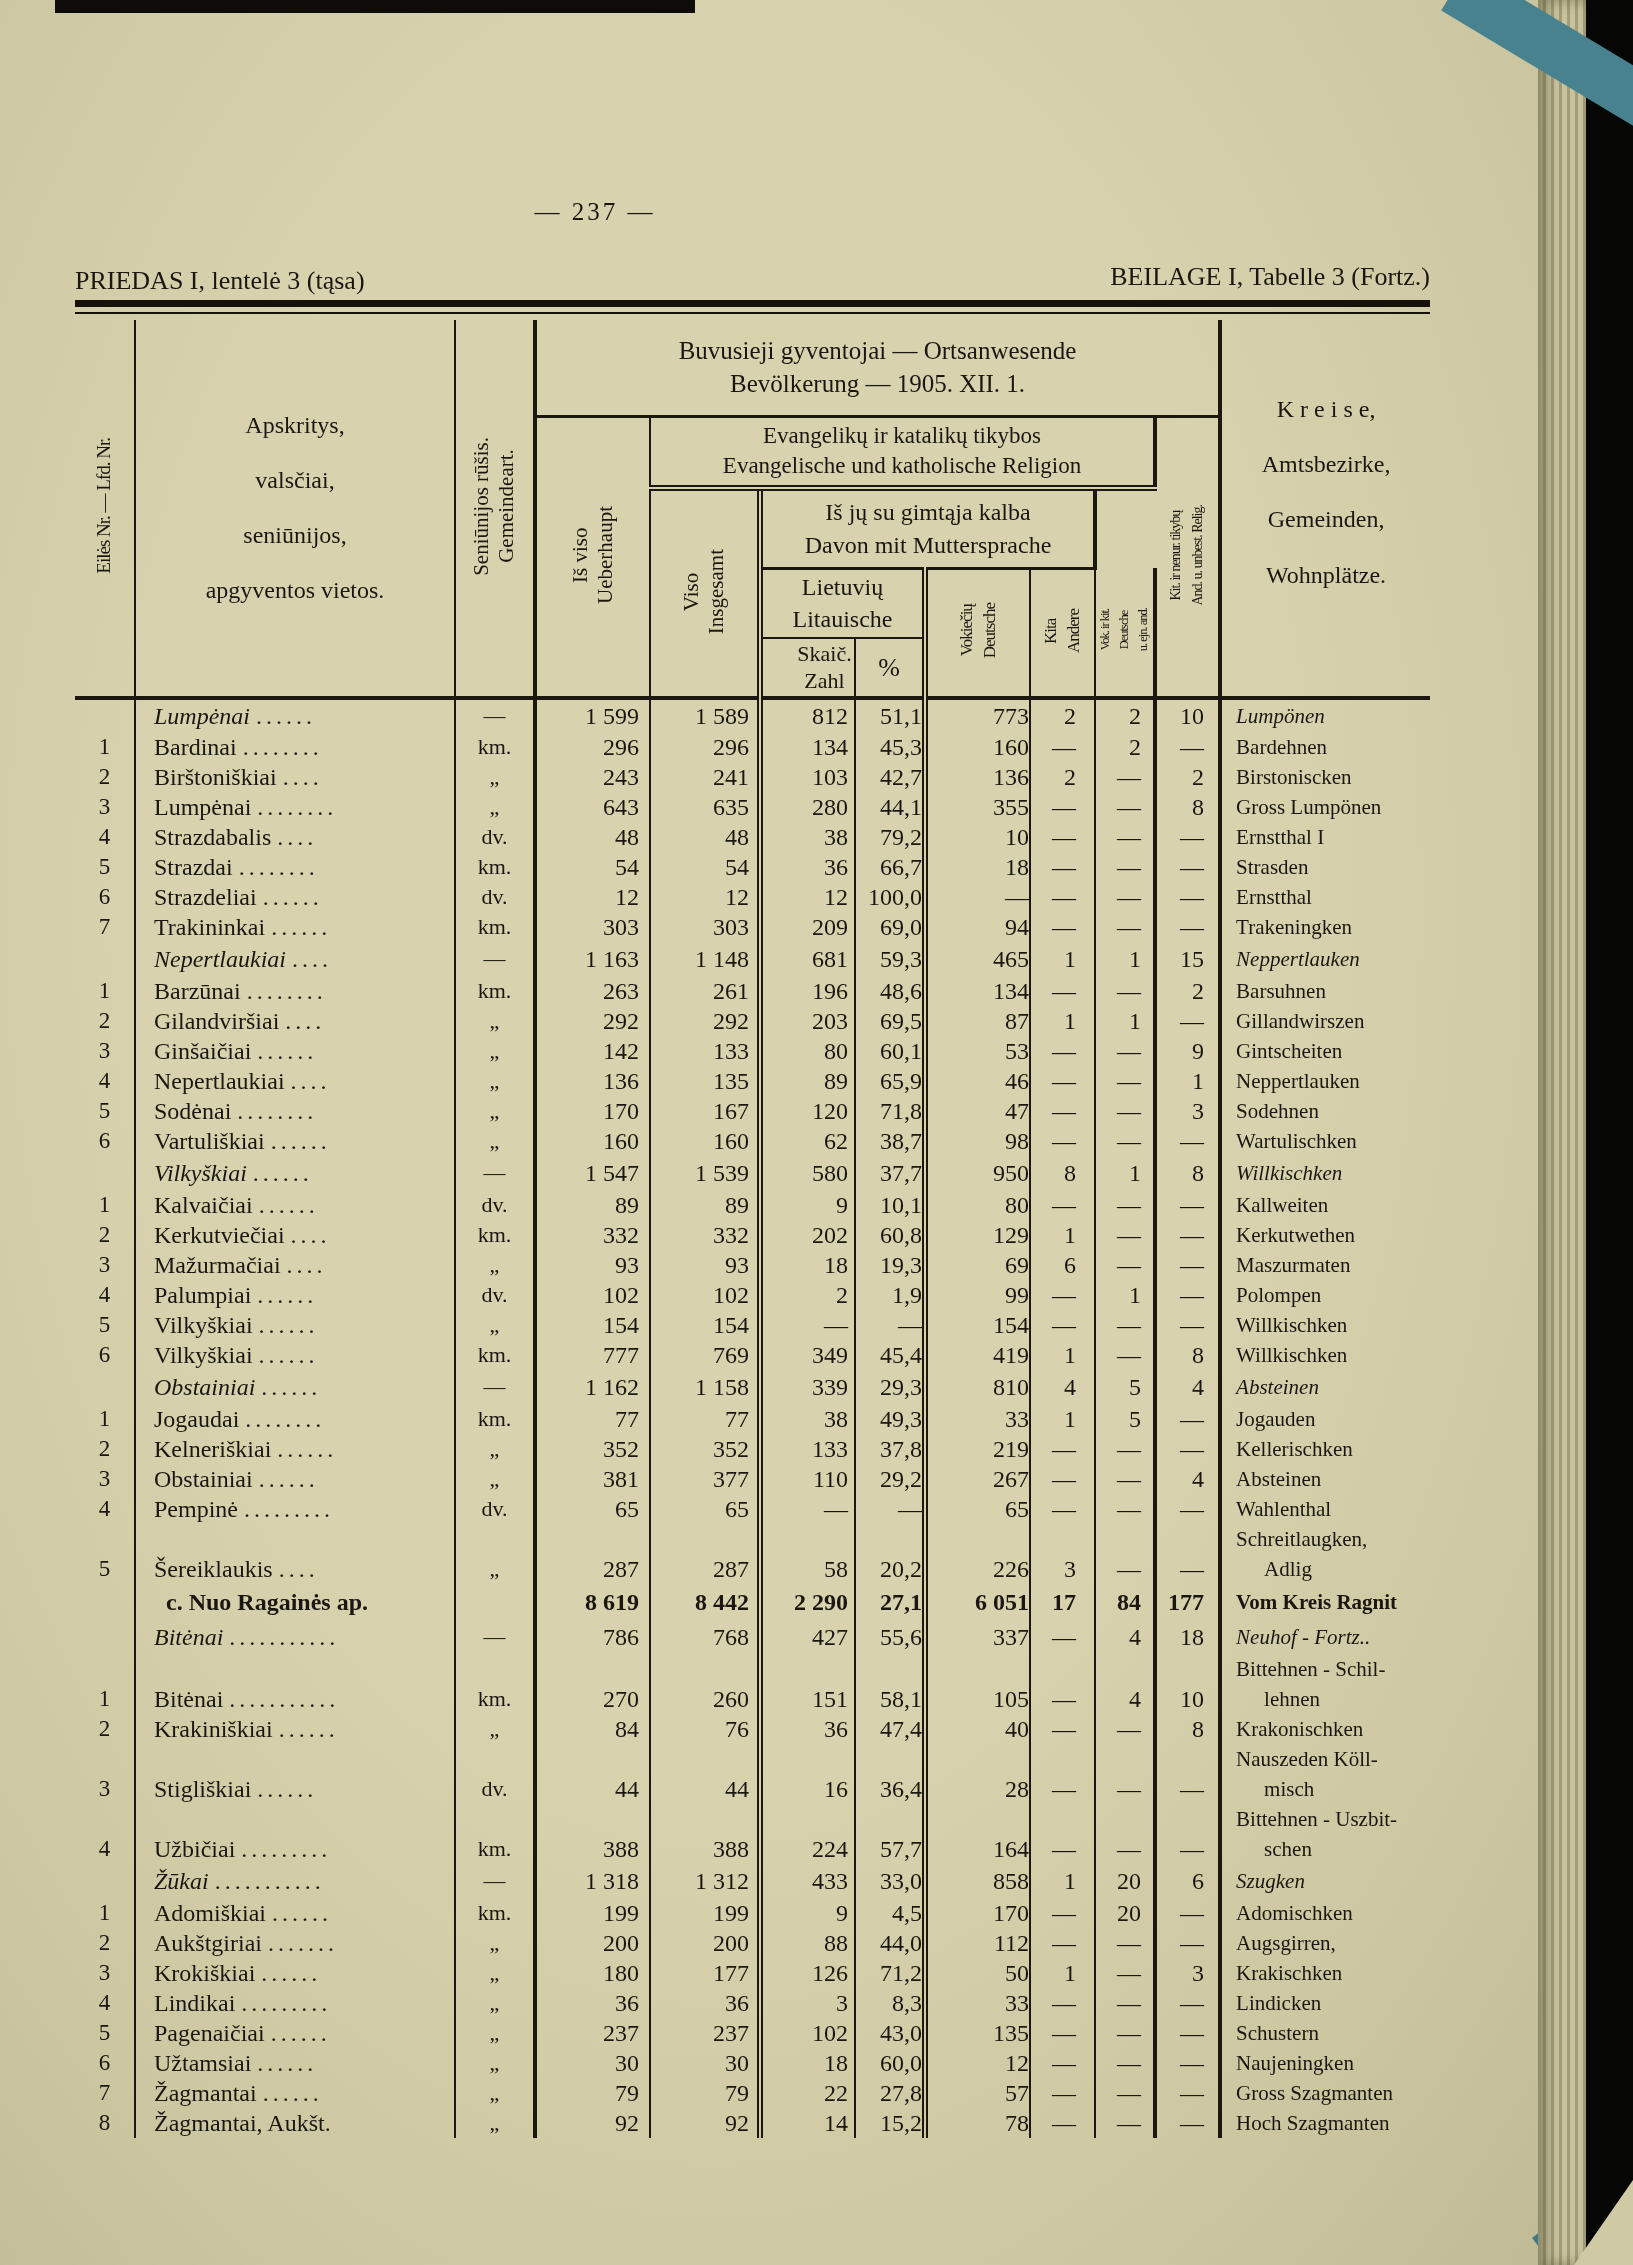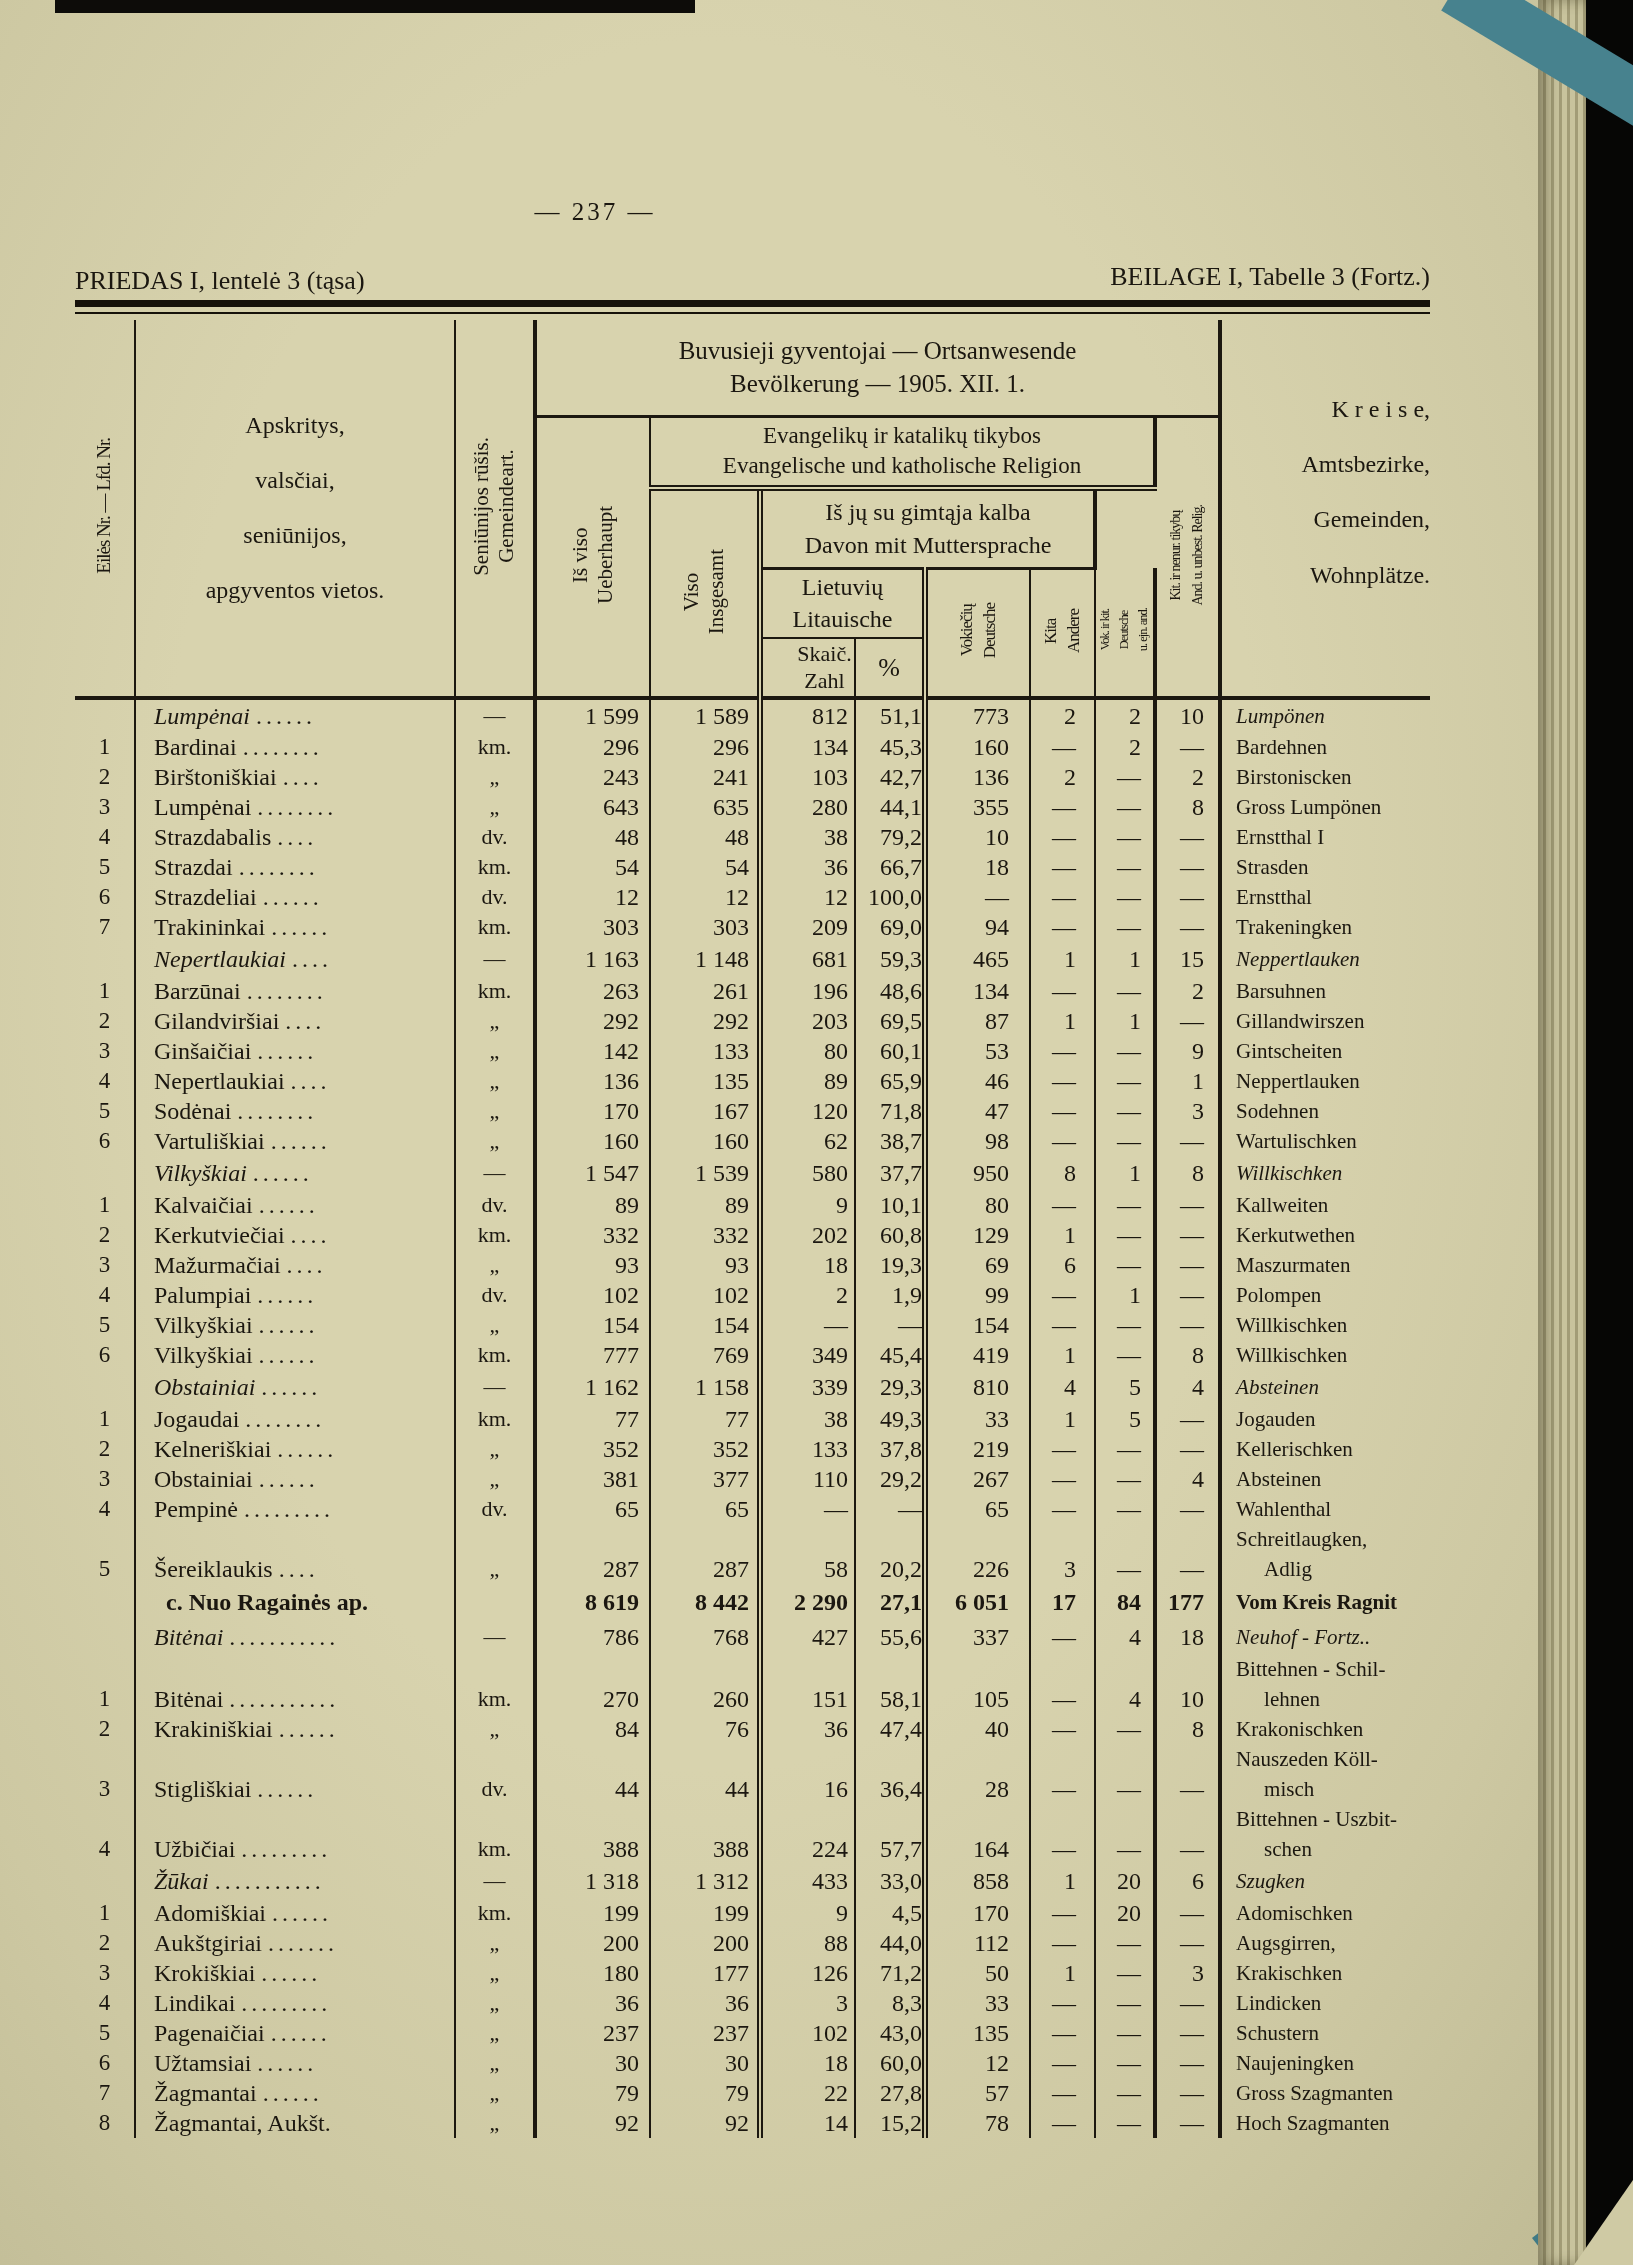--- a/index.html
+++ b/index.html
@@ -52,38 +52,38 @@
         line-height:1.2;white-space:nowrap;}
   .vert span{display:block;}
   .v-nr{font-size:19px;letter-spacing:-1px;}
   .v-type{font-size:21px;}
   .v-big{font-size:21px;}
   .v-med{font-size:17px;letter-spacing:-1px;line-height:1.35;}
   .v-sm{font-size:12.5px;letter-spacing:-1px;line-height:1.5;}
   .v-kit{font-size:14px;letter-spacing:-1px;line-height:1.6;}
   .th-place div{line-height:2.3;font-size:24px;}
   .th-place span{display:block;}
-  .th-kreise{vertical-align:top;text-align:right;}
+  .th-kreise{vertical-align:top;}
   .th-kreise div{padding-top:62px;line-height:2.3;font-size:24px;}
   .th-kreise span{display:block;}
 
   
   tbody tr{height:30px;}
   tbody tr.group{height:34px;}
   tbody tr.total{height:36px;}
   tbody tr:first-child td{border-top:4px solid #1c1810;}
   tbody td{font-size:24px;}
   td.num{text-align:center;font-size:23px;}
   td.name{text-align:left;padding-left:18px;}
   td.type{text-align:center;font-size:22px;}
   td.c0{text-align:right;padding-right:10px;}
   td.c1{text-align:right;padding-right:8px;}
   td.c2{text-align:right;padding-right:6px;margin-top:29px;}
   td.c3{text-align:right;}
-  td.c4{text-align:right;padding-right:20px;margin-top:12px;}
+  td.c4{text-align:right;padding-right:0;margin-top:12px;}
   td.c5{text-align:right;padding-right:18px;}
   td.c6{text-align:right;padding-right:12px;}
   td.c7{text-align:right;padding-right:14px;}
   td.de{text-align:left;padding-left:14px;font-size:21px;}
   td.de.indent{padding-left:42px;}
   .dots{letter-spacing:4px;margin-left:6px;}
   tr.group .nm{font-style:italic;}
   tr.group td.de{font-style:italic;}
   tr.total td{font-weight:bold;}
   tr.total td.name{padding-left:30px;}

